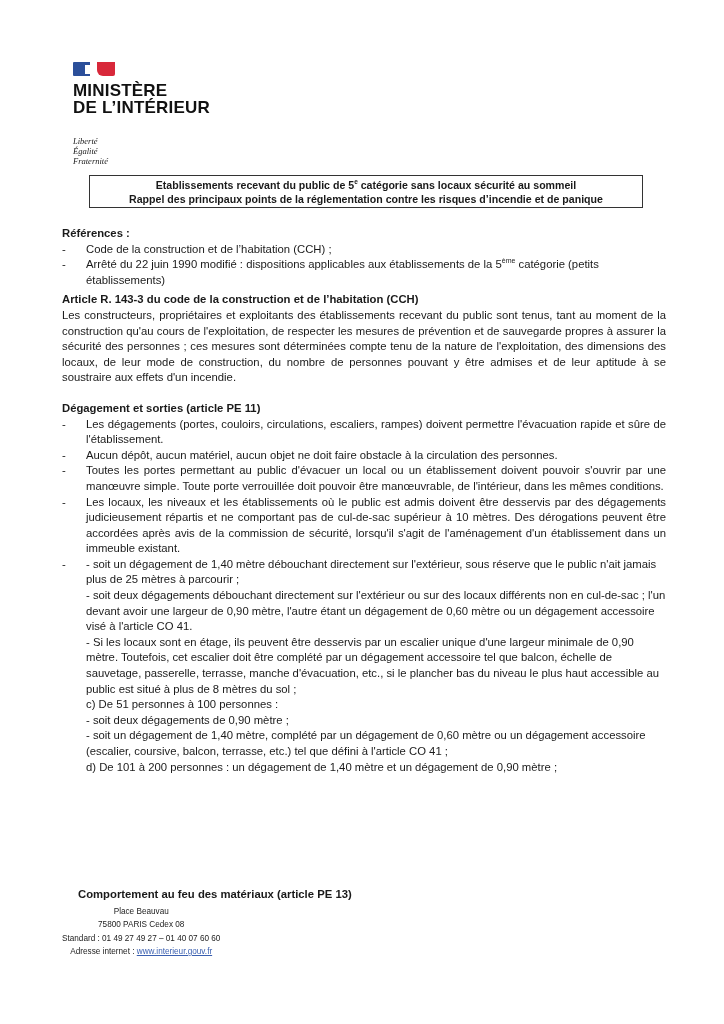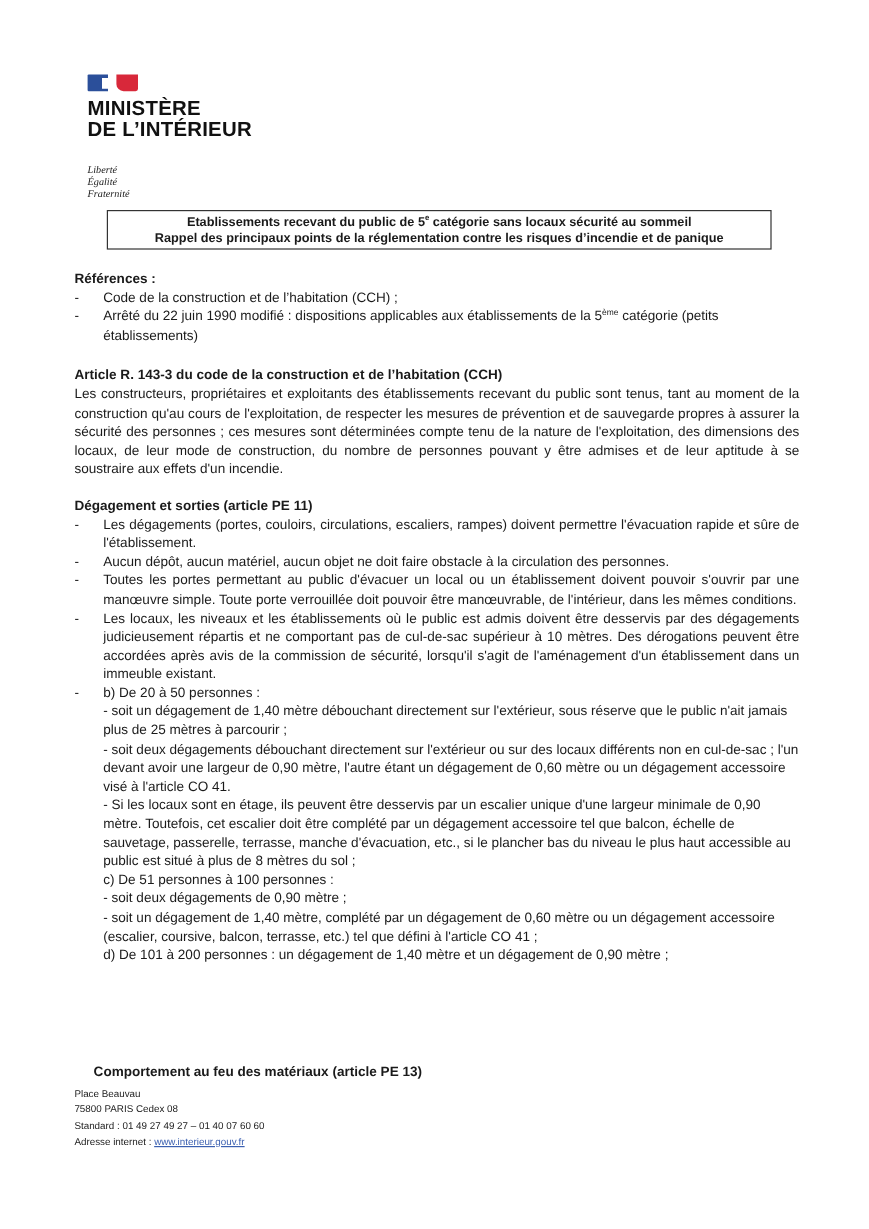--- a/index.html
+++ b/index.html
@@ -28,21 +28,21 @@
   .bullets { list-style: none; margin: 0; padding: 0; }
   .bullets li { position: relative; padding-left: 24px; }
   .bullets li .dash { position: absolute; left: 0; top: 0; width: 10px; }
   .justify { text-align: justify; }
   .gap-top { margin-top: 10px; }
   .sub { padding-left: 24px; }
   sup { font-size: 7px; line-height: 0; vertical-align: super; }
 
   .behavior-title { position: absolute; left: 78px; top: 888px; font-weight: bold; font-size: 11.3px; }
 
-  .footer { position: absolute; left: 62px; top: 905px; font-size: 8.2px; line-height: 13.3px; color: #222; }
+  .footer { position: absolute; left: 62px; top: 905px; font-size: 8.2px; line-height: 13.3px; color: #222; text-align: center; }
   .footer a { color: #3a5fb0; text-decoration: underline; }
 </style>
 </head>
 <body>
 
 <div class="page">
 
   <div class="logo">
     <div class="flag">
       <div class="blue"></div>
@@ -68,36 +68,35 @@
   <div class="content">
 
     <div>
       <p class="section-title">Références :</p>
       <ul class="bullets">
         <li><span class="dash">-</span><span>Code de la construction et de l’habitation (CCH) ;</span></li>
         <li><span class="dash">-</span><span>Arrêté du 22 juin 1990 modifié : dispositions applicables aux établissements de la 5</span><sup>ème</sup><span> catégorie (petits établissements)</span></li>
       </ul>
     </div>
 
-    <div class="gap-top" style="margin-top:18px">
+    <div class="gap-top" style="margin-top:4px">
       <p class="section-title">Article R. 143-3 du code de la construction et de l’habitation (CCH)</p>
       <p class="justify" style="margin:0">Les constructeurs, propriétaires et exploitants des établissements recevant du public sont tenus, tant au moment de la construction qu'au cours de l'exploitation, de respecter les mesures de prévention et de sauvegarde propres à assurer la sécurité des personnes ; ces mesures sont déterminées compte tenu de la nature de l'exploitation, des dimensions des locaux, de leur mode de construction, du nombre de personnes pouvant y être admises et de leur aptitude à se soustraire aux effets d'un incendie.</p>
     </div>
 
     <div style="margin-top:15px">
       <p class="section-title">Dégagement et sorties (article PE 11)</p>
       <ul class="bullets justify">
         <li><span class="dash">-</span><span>Les dégagements (portes, couloirs, circulations, escaliers, rampes) doivent permettre l'évacuation rapide et sûre de l'établissement.</span></li>
         <li><span class="dash">-</span><span>Aucun dépôt, aucun matériel, aucun objet ne doit faire obstacle à la circulation des personnes.</span></li>
         <li><span class="dash">-</span><span>Toutes les portes permettant au public d'évacuer un local ou un établissement doivent pouvoir s'ouvrir par une manœuvre simple. Toute porte verrouillée doit pouvoir être manœuvrable, de l'intérieur, dans les mêmes conditions.</span></li>
         <li><span class="dash">-</span><span>Les locaux, les niveaux et les établissements où le public est admis doivent être desservis par des dégagements judicieusement répartis et ne comportant pas de cul-de-sac supérieur à 10 mètres. Des dérogations peuvent être accordées après avis de la commission de sécurité, lorsqu'il s'agit de l'aménagement d'un établissement dans un immeuble existant.</span></li>
         <li><span class="dash">-</span></li>
       </ul>
       <div class="sub">
-        <div>b) De 20 à 50 personnes :</div>
         <div>- soit un dégagement de 1,40 mètre débouchant directement sur l'extérieur, sous réserve que le public n'ait jamais plus de 25 mètres à parcourir ;</div>
         <div>- soit deux dégagements débouchant directement sur l'extérieur ou sur des locaux différents non en cul-de-sac ; l'un devant avoir une largeur de 0,90 mètre, l'autre étant un dégagement de 0,60 mètre ou un dégagement accessoire visé à l'article CO 41.</div>
         <div>- Si les locaux sont en étage, ils peuvent être desservis par un escalier unique d'une largeur minimale de 0,90 mètre. Toutefois, cet escalier doit être complété par un dégagement accessoire tel que balcon, échelle de sauvetage, passerelle, terrasse, manche d'évacuation, etc., si le plancher bas du niveau le plus haut accessible au public est situé à plus de 8 mètres du sol ;</div>
         <div>c) De 51 personnes à 100 personnes :</div>
         <div>- soit deux dégagements de 0,90 mètre ;</div>
         <div>- soit un dégagement de 1,40 mètre, complété par un dégagement de 0,60 mètre ou un dégagement accessoire (escalier, coursive, balcon, terrasse, etc.) tel que défini à l'article CO 41 ;</div>
         <div>d) De 101 à 200 personnes : un dégagement de 1,40 mètre et un dégagement de 0,90 mètre ;</div>
       </div>
     </div>
   </div>

